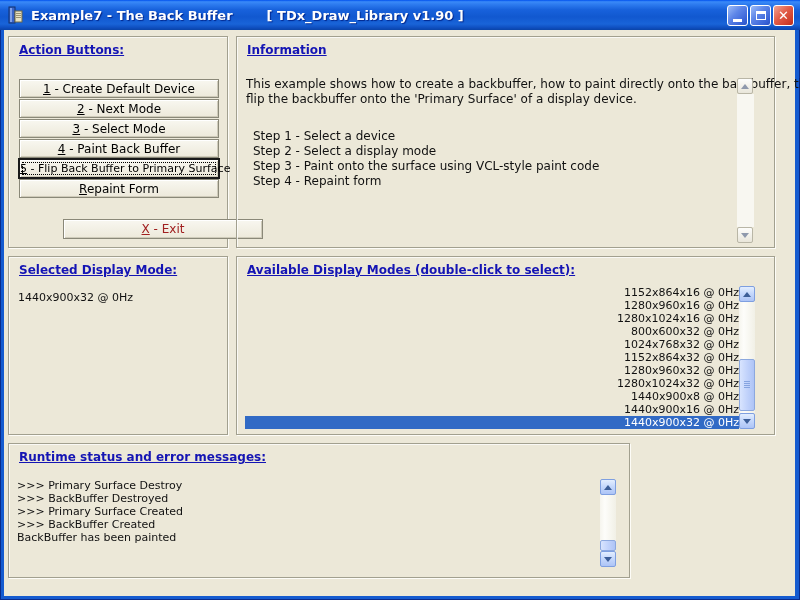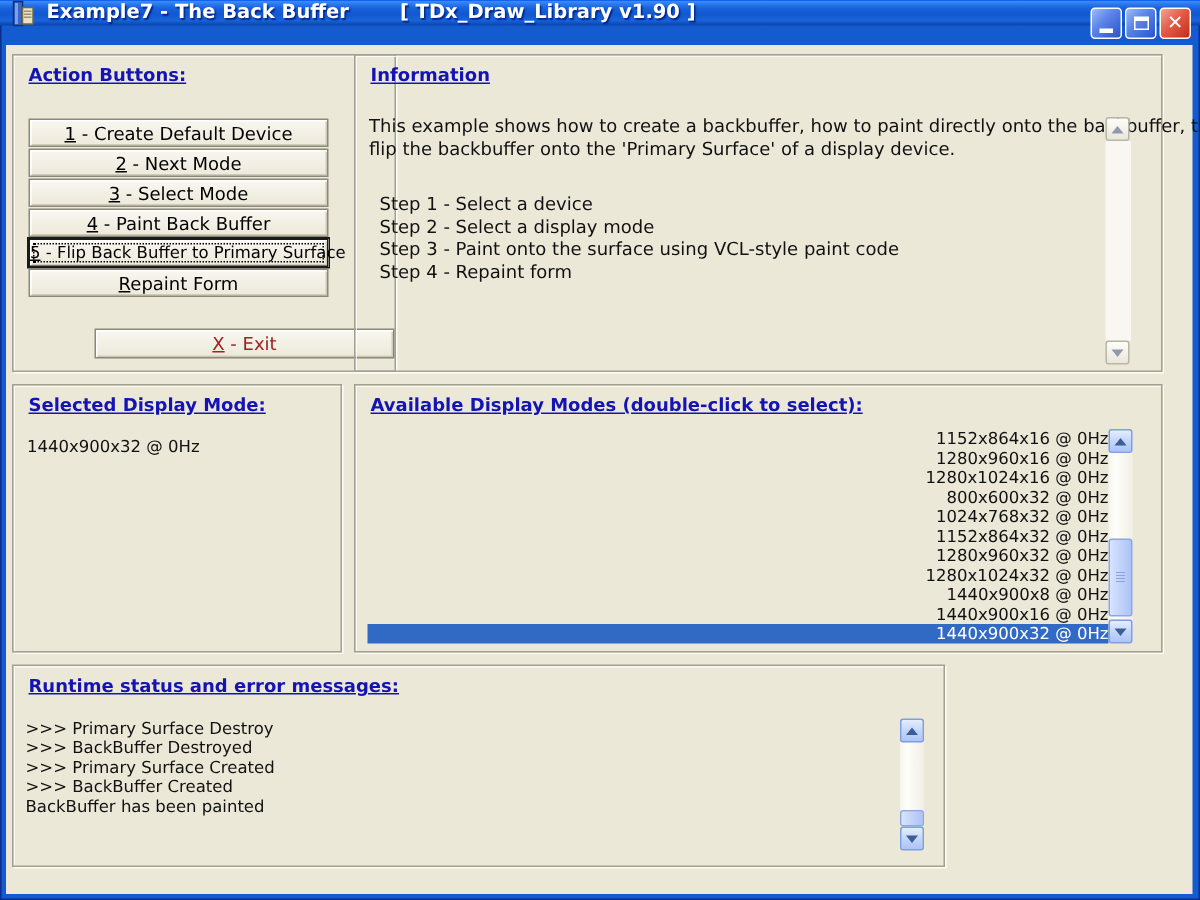--- a/index.html
+++ b/index.html
@@ -3,21 +3,21 @@
 <meta charset="utf-8">
 <style>
   html,body{margin:0;padding:0;background:#3A6EA5;}
   *{box-sizing:border-box;}
   body{font-family:"DejaVu Sans","Liberation Sans",sans-serif;}
 
   .window{position:relative;width:800px;height:600px;background:#155BD0;
           box-shadow:inset 0 0 0 1px #0A2C8C;overflow:hidden;}
 
   
-  .titlebar{position:absolute;left:0;top:0;width:800px;height:17px;
+  .titlebar{position:absolute;left:0;top:0;width:800px;height:30px;
     background:linear-gradient(180deg,#0050EE 0%,#3A8AF8 6%,#2E7CF0 14%,#1862DC 32%,#1158D0 56%,#1964D8 80%,#0F4FC0 92%,#0A44A8 100%);
     display:flex;align-items:center;}
   .app-icon{width:18px;height:18px;margin:0 6px 0 7px;flex:0 0 auto;}
   .title-text{color:#fff;font-weight:bold;font-size:13px;text-shadow:1px 1px 1px #00268C;
     white-space:nowrap;display:flex;gap:34px;}
   .win-controls{position:absolute;right:6px;top:5px;display:flex;gap:2px;}
   .win-btn{width:21px;height:21px;border-radius:3px;border:1px solid #FFFFFF;
     display:flex;align-items:center;justify-content:center;padding:0;cursor:default;}
   .win-btn.blue{background:linear-gradient(135deg,#9CBCF8 0%,#5E86E8 40%,#3A64D8 80%,#2A52C4 100%);}
   .win-btn.red{background:linear-gradient(135deg,#F0A494 0%,#E25C48 45%,#CC3A26 85%,#B22E1C 100%);}
@@ -26,21 +26,21 @@
   .glyph-x{color:#fff;font-size:13px;font-weight:bold;line-height:1;font-family:"DejaVu Sans",sans-serif;}
 
   
   .client{position:absolute;left:4px;top:30px;width:791px;height:566px;background:#ECE8D8;}
 
   .panel{position:absolute;border:1px solid #A2A08F;
     box-shadow:1px 1px 0 #FDFCF7, inset 1px 1px 0 rgba(255,255,255,.75);}
   .heading{position:absolute;left:10px;top:6px;font-size:12px;font-weight:bold;
     color:#1414B4;text-decoration:underline;white-space:nowrap;}
 
-  #panel-actions{left:4px;top:6px;width:256px;height:212px;}
+  #panel-actions{left:4px;top:6px;width:220px;height:212px;}
   #panel-info{left:232px;top:6px;width:539px;height:212px;}
   #panel-selmode{left:4px;top:226px;width:220px;height:179px;}
   #panel-modes{left:232px;top:226px;width:539px;height:179px;}
   #panel-runtime{left:4px;top:413px;width:622px;height:135px;}
 
   
   .btn{position:absolute;left:10px;width:200px;height:19px;padding:0;
     background:linear-gradient(180deg,#F8F7F0,#EDE9DA);
     border:1px solid #8A8878;
     box-shadow:inset 1px 1px 0 #FFFFFF, inset -1px -1px 0 #CFCBBA;

